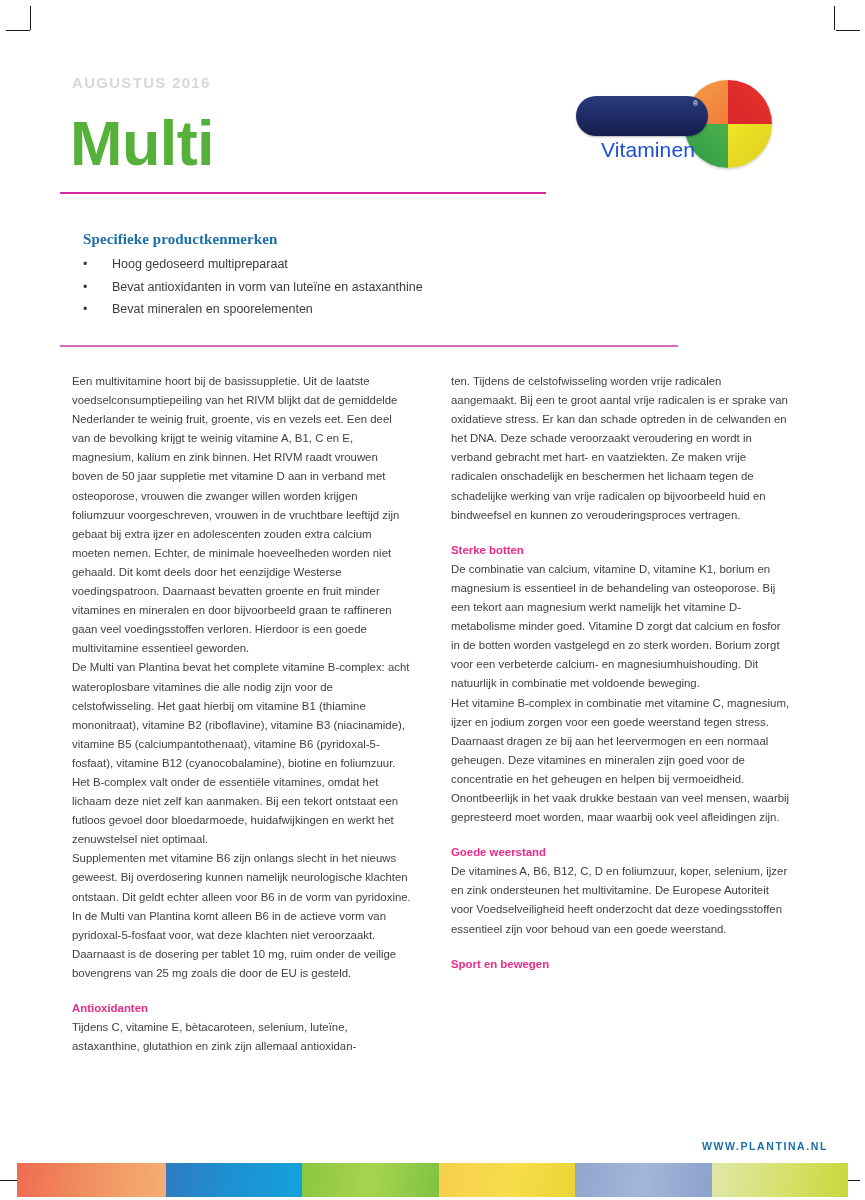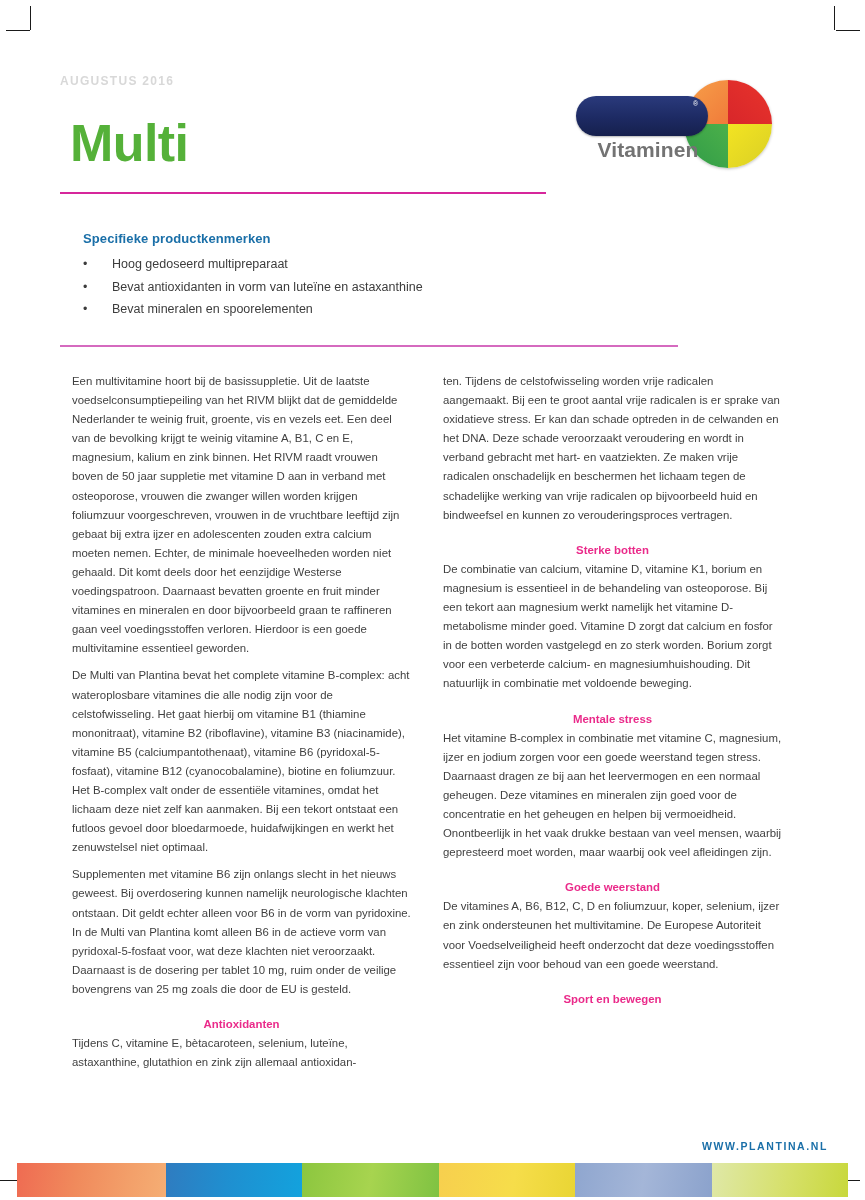--- a/index.html
+++ b/index.html
@@ -24,33 +24,33 @@
   .crop {
     position: absolute;
     background: #1a1a1a;
   }
   .crop.h { height: 1px; width: 24px; }
   .crop.v { width: 1px; height: 24px; }
 
   
   .issue-date {
     position: absolute;
-    left: 60px;
+    left: 72px;
     top: 74px;
-    font-size: 12px;
+    font-size: 15px;
     letter-spacing: 1.3px;
     font-weight: 700;
     color: #d8d8d8;
   }
 
   .title {
     position: absolute;
     left: 70px;
     top: 117px;
-    font-size: 52px;
+    font-size: 63px;
     line-height: 52px;
     font-weight: 700;
     letter-spacing: -0.6px;
     color: #55b139;
   }
 
   
   .logo {
     position: absolute;
     left: 576px;
@@ -110,43 +110,44 @@
     color: #ffffff;
     z-index: 3;
   }
   .logo-sub {
     position: absolute;
     left: 6px;
     top: 58px;
     width: 132px;
     text-align: center;
     font-size: 21px;
-    color: #737373;
-    font-weight: 700;
+    color: #1d4ed8;
+    font-weight: 400;
     letter-spacing: 0.1px;
     z-index: 2;
   }
 
   
   .rule {
     position: absolute;
     height: 2px;
   }
   .rule-1 { left: 60px; top: 192px; width: 486px; background: #d6269b; }
   .rule-2 { left: 60px; top: 345px; width: 618px; background: #d56abf; }
 
   
   .features-title {
     position: absolute;
     left: 83px;
     top: 231px;
-    font-size: 13px;
+    font-size: 15px;
     font-weight: 700;
     color: #1a6fa8;
     letter-spacing: 0.1px;
+    font-family: Liberation Serif, serif;
   }
   .features-list {
     position: absolute;
     left: 70px;
     top: 253px;
     width: 560px;
     margin: 0;
     padding: 0;
     list-style: none;
   }
@@ -165,42 +166,41 @@
     font-size: 12.5px;
   }
 
   
   .columns {
     position: absolute;
     left: 72px;
     top: 372px;
     width: 722px;
     display: flex;
-    gap: 32px;
+    gap: 40px;
   }
   .col {
     width: 339px;
   }
   .col p {
     margin: 0;
     font-size: 11.4px;
     line-height: 19.1px;
     color: #3f3f3f;
     text-align: left;
     hyphens: none;
   }
-  .col p + p { margin-top: 8px; }
+  .col p + p { margin-top: 0; }
   .sec-head {
     margin: 0;
     margin-top: 16px;
     font-size: 11.4px;
     line-height: 19.1px;
     font-weight: 700;
     color: #ea2a8a;
-    text-align: center;
   }
 
   
   .footer-url {
     position: absolute;
     right: 37px;
     top: 1140px;
     font-size: 10.5px;
     font-weight: 700;
     letter-spacing: 1.6px;
@@ -283,21 +283,20 @@
       <h3 class="sec-head">Antioxidanten</h3>
       <p>Tijdens C, vitamine E, bètacaroteen, selenium, luteïne, astaxanthine, glutathion en zink zijn allemaal antioxidan-</p>
     </div>
 
     <div class="col">
       <p>ten. Tijdens de celstofwisseling worden vrije radicalen aangemaakt. Bij een te groot aantal vrije radicalen is er sprake van oxidatieve stress. Er kan dan schade optreden in de celwanden en het DNA. Deze schade veroorzaakt veroudering en wordt in verband gebracht met hart- en vaatziekten. Ze maken vrije radicalen onschadelijk en beschermen het lichaam tegen de schadelijke werking van vrije radicalen op bijvoorbeeld huid en bindweefsel en kunnen zo verouderingsproces vertragen.</p>
 
       <h3 class="sec-head">Sterke botten</h3>
       <p>De combinatie van calcium, vitamine D, vitamine K1, borium en magnesium is essentieel in de behandeling van osteoporose. Bij een tekort aan magnesium werkt namelijk het vitamine D-metabolisme minder goed. Vitamine D zorgt dat calcium en fosfor in de botten worden vastgelegd en zo sterk worden. Borium zorgt voor een verbeterde calcium- en magnesiumhuishouding. Dit natuurlijk in combinatie met voldoende beweging.</p>
 
-      <h3 class="sec-head">Mentale stress</h3>
       <p>Het vitamine B-complex in combinatie met vitamine C, magnesium, ijzer en jodium zorgen voor een goede weerstand tegen stress. Daarnaast dragen ze bij aan het leervermogen en een normaal geheugen. Deze vitamines en mineralen zijn goed voor de concentratie en het geheugen en helpen bij vermoeidheid. Onontbeerlijk in het vaak drukke bestaan van veel mensen, waarbij gepresteerd moet worden, maar waarbij ook veel afleidingen zijn.</p>
 
       <h3 class="sec-head">Goede weerstand</h3>
       <p>De vitamines A, B6, B12, C, D en foliumzuur, koper, selenium, ijzer en zink ondersteunen het multivitamine. De Europese Autoriteit voor Voedselveiligheid heeft onderzocht dat deze voedingsstoffen essentieel zijn voor behoud van een goede weerstand.</p>
 
       <h3 class="sec-head">Sport en bewegen</h3>
     </div>
 
   </div>
 

